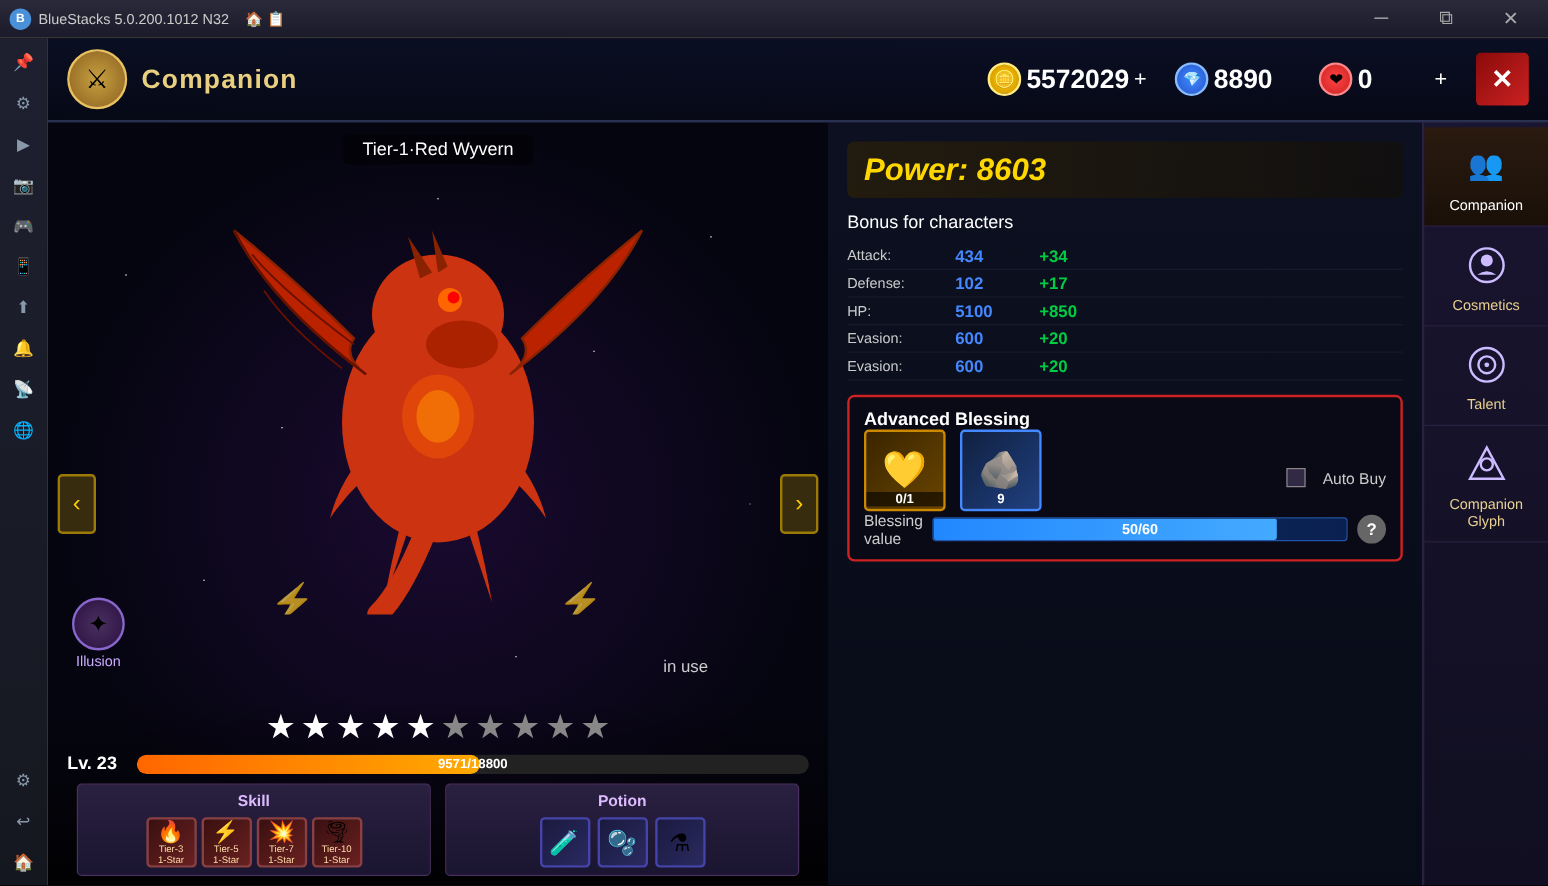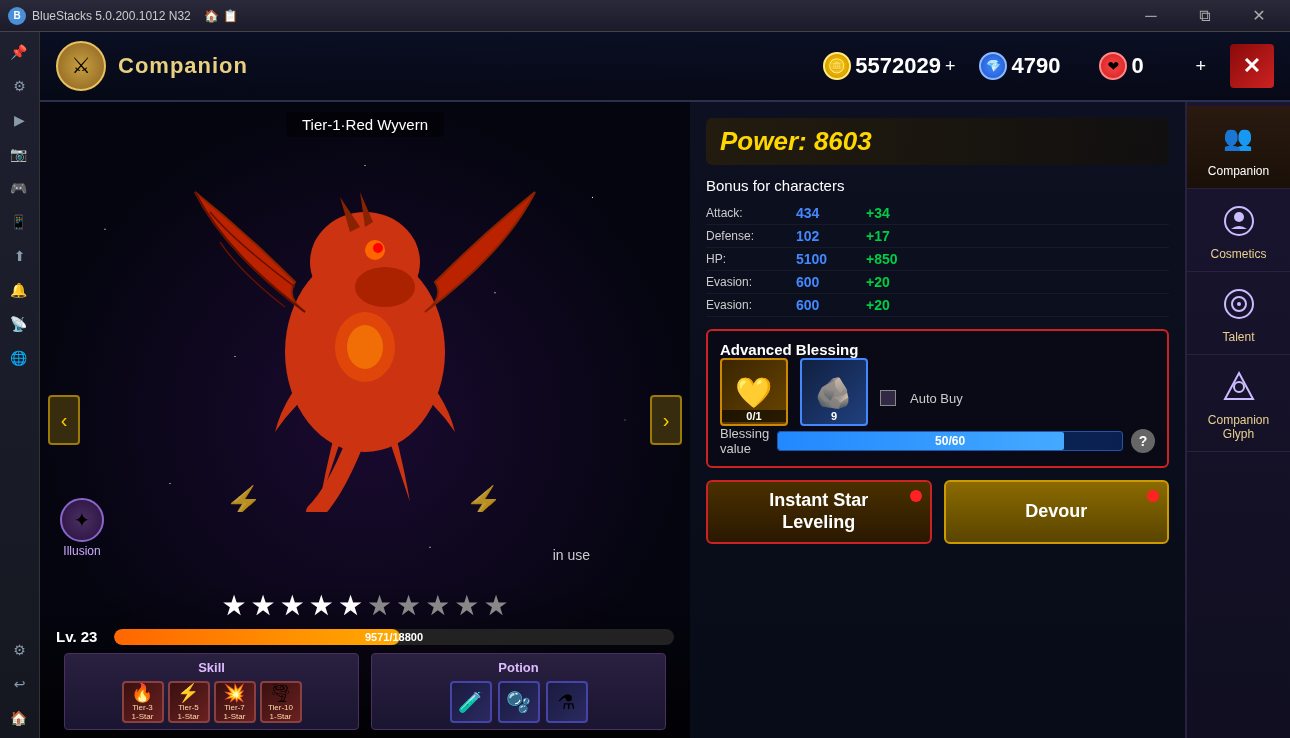--- a/index.html
+++ b/index.html
@@ -663,21 +663,21 @@
       <div class="companion-icon">⚔</div>
       <span class="top-bar-title">Companion</span>
       <div class="currency-group">
         <div class="currency-item">
           <div class="currency-icon-gold">🪙</div>
           <span class="currency-value">5572029</span>
           <span class="plus-btn">+</span>
         </div>
         <div class="currency-item">
           <div class="currency-icon-blue">💎</div>
-          <span class="currency-value">4790</span>
+          <span class="currency-value">8890</span>
           <span class="plus-btn"></span>
         </div>
         <div class="currency-item">
           <div class="currency-icon-red">❤</div>
           <span class="currency-value">0</span>
           <span class="plus-btn">+</span>
         </div>
         <div class="close-x">✕</div>
       </div>
     </div>
@@ -843,47 +843,37 @@
                 <div class="blessing-item">
                   <span class="blessing-item-icon">💛</span>
                   <span class="blessing-count blessing-count-bg">0/1</span>
                 </div>
                 <div class="blessing-item blue">
                   <span class="blessing-item-icon">🪨</span>
                   <span class="blessing-count">9</span>
                 </div>
               </div>
               <div style="flex:1; display:flex; flex-direction:column; justify-content:flex-end; padding-top:32px;">
-                <div style="display:flex; align-items:center; gap:8px; margin-bottom:20px;">
+                <div style="display:flex; align-items:center; gap:8px; justify-content:flex-end; margin-bottom:20px;">
                   <div class="auto-buy-check"></div>
                   <span class="auto-buy-text">Auto Buy</span>
                 </div>
               </div>
             </div>
 
             <div class="blessing-bar-row">
               <div class="blessing-bar-label">Blessing<br>value</div>
               <div class="blessing-bar-bg">
                 <div class="blessing-bar-fill" style="width:83%"></div>
                 <div class="blessing-bar-text">50/60</div>
               </div>
               <div class="question-btn">?</div>
             </div>
           </div>
 
-          <div class="action-buttons">
-            <div class="action-btn instant">
-              <span class="action-btn-text">Instant Star<br>Leveling</span>
-              <div class="red-dot"></div>
-            </div>
-            <div class="action-btn devour">
-              <span class="action-btn-text">Devour</span>
-              <div class="red-dot"></div>
-            </div>
-          </div>
         </div>
       </div>
 
       <div class="right-sidebar">
         <div class="sidebar-item active">
           <div class="sidebar-item-icon">👥</div>
           <span class="sidebar-item-label">Companion</span>
         </div>
         <div class="sidebar-item">
           <div class="sidebar-item-icon">

